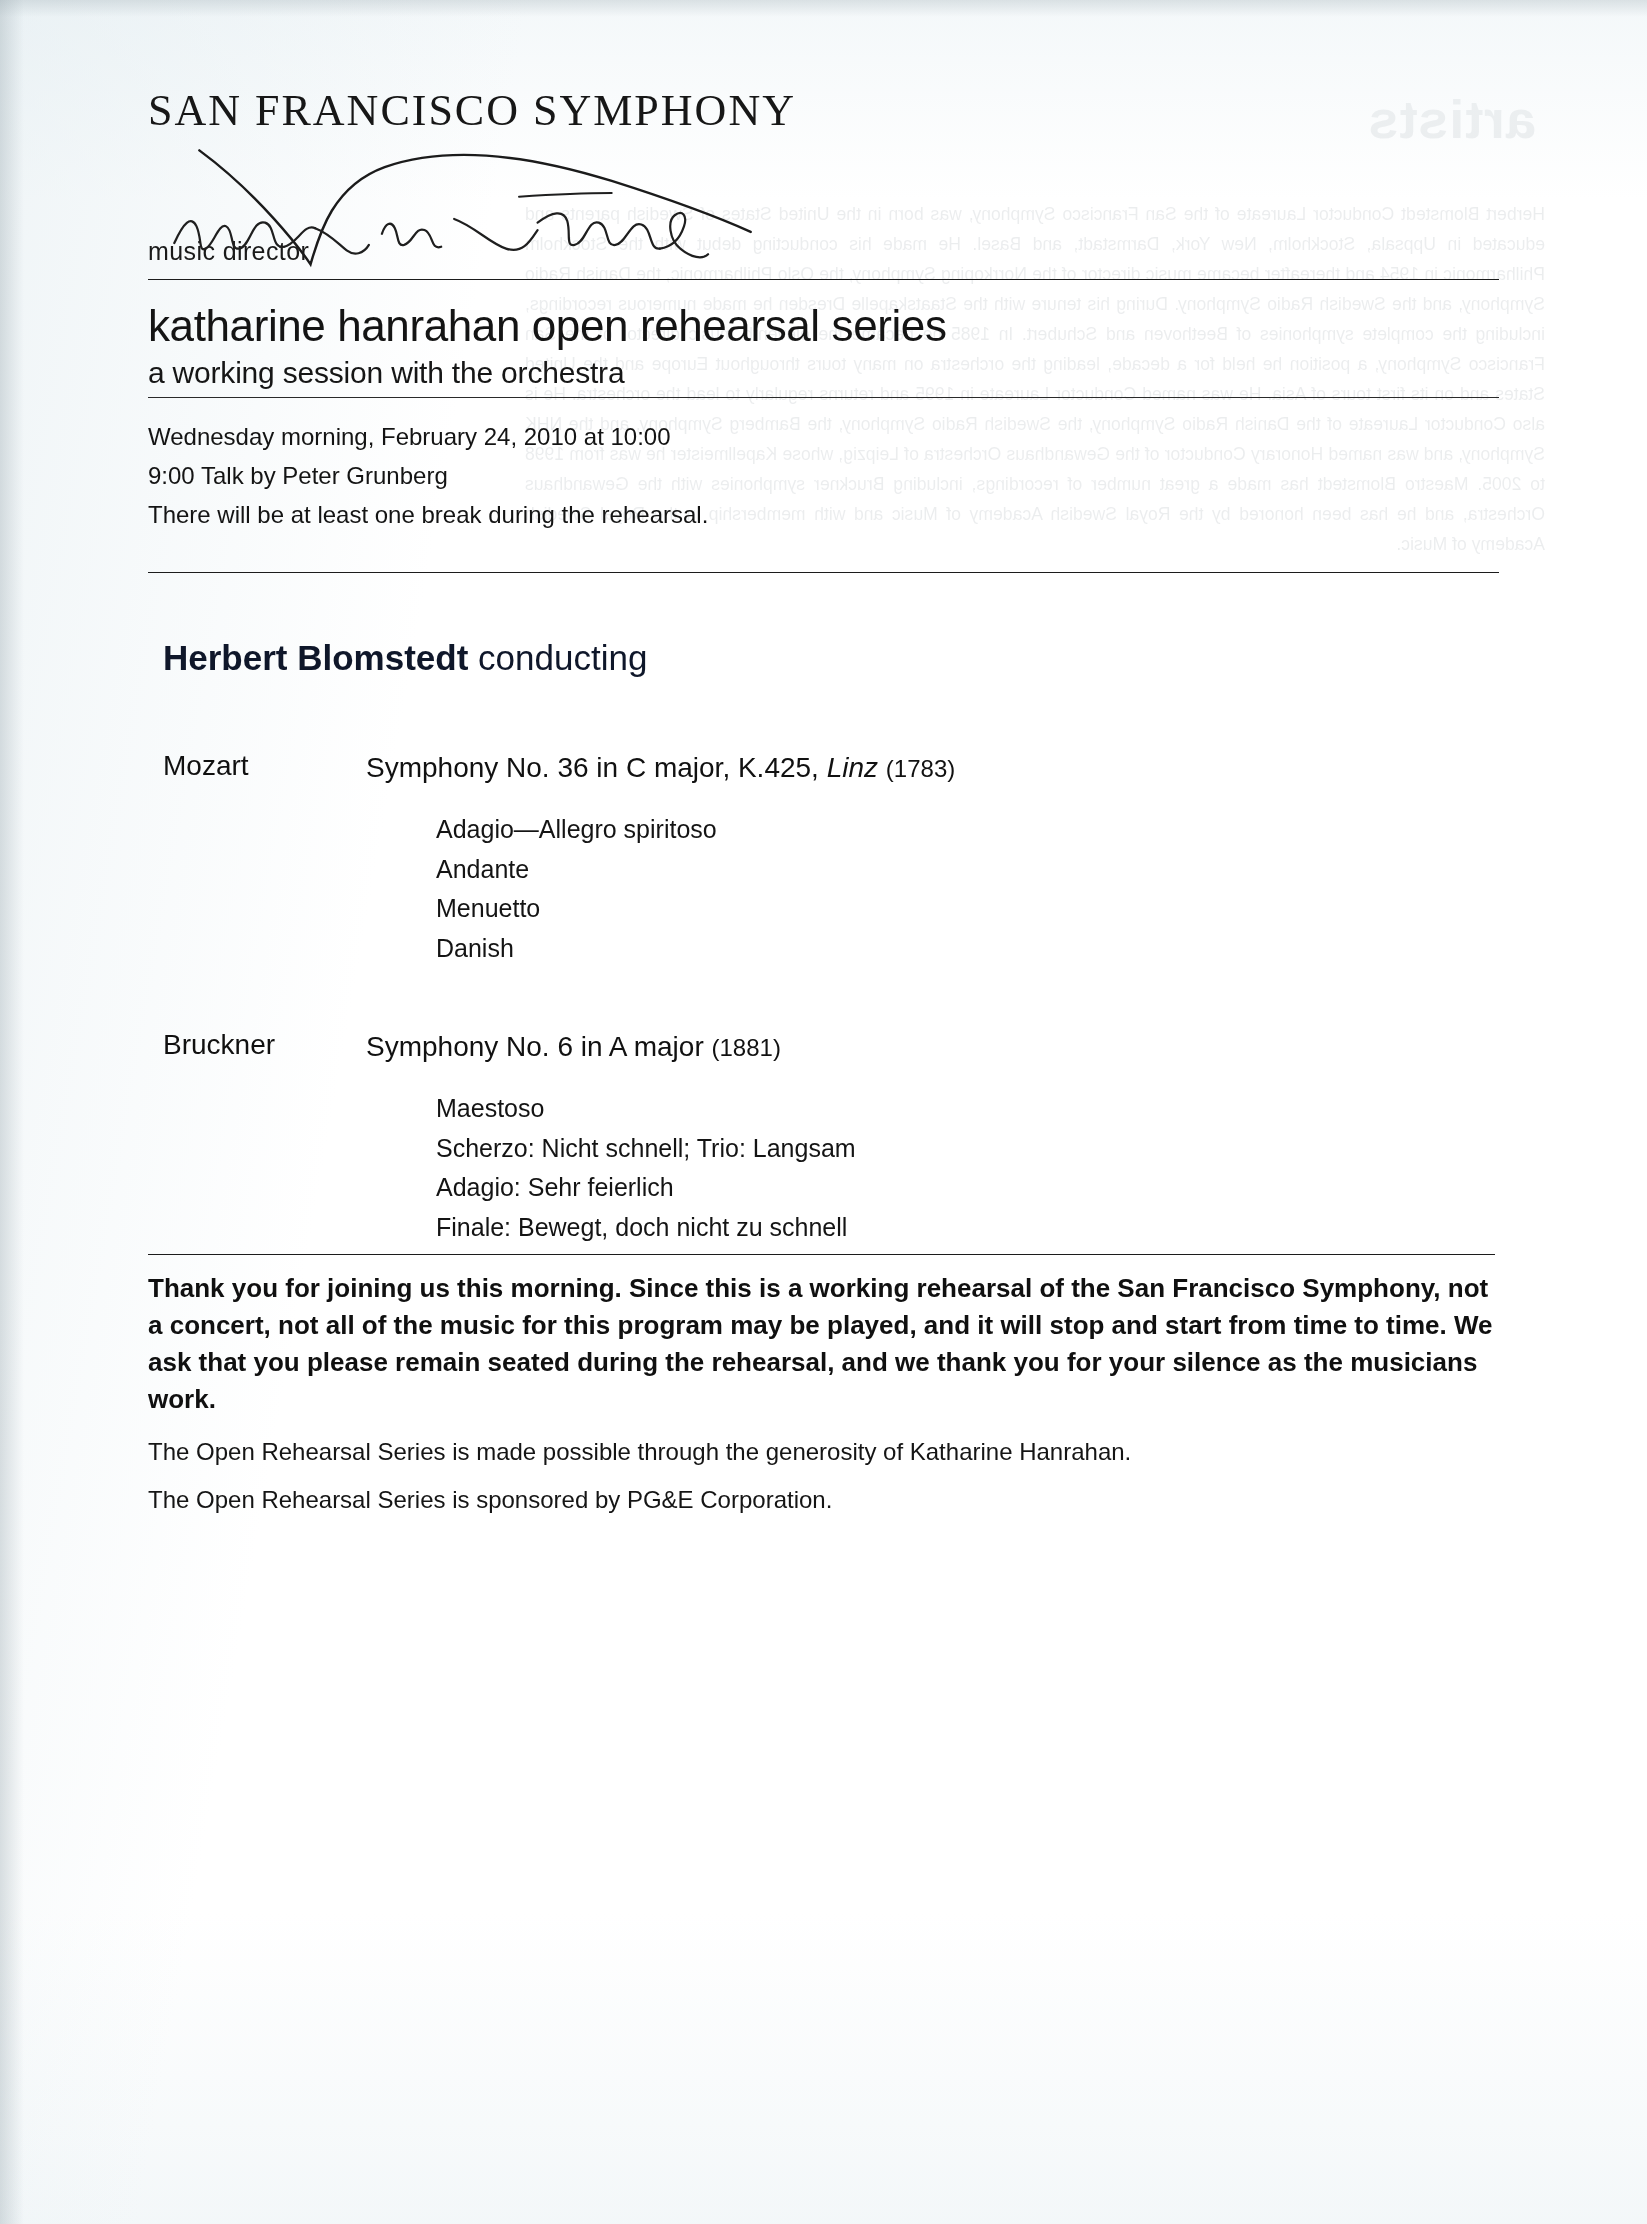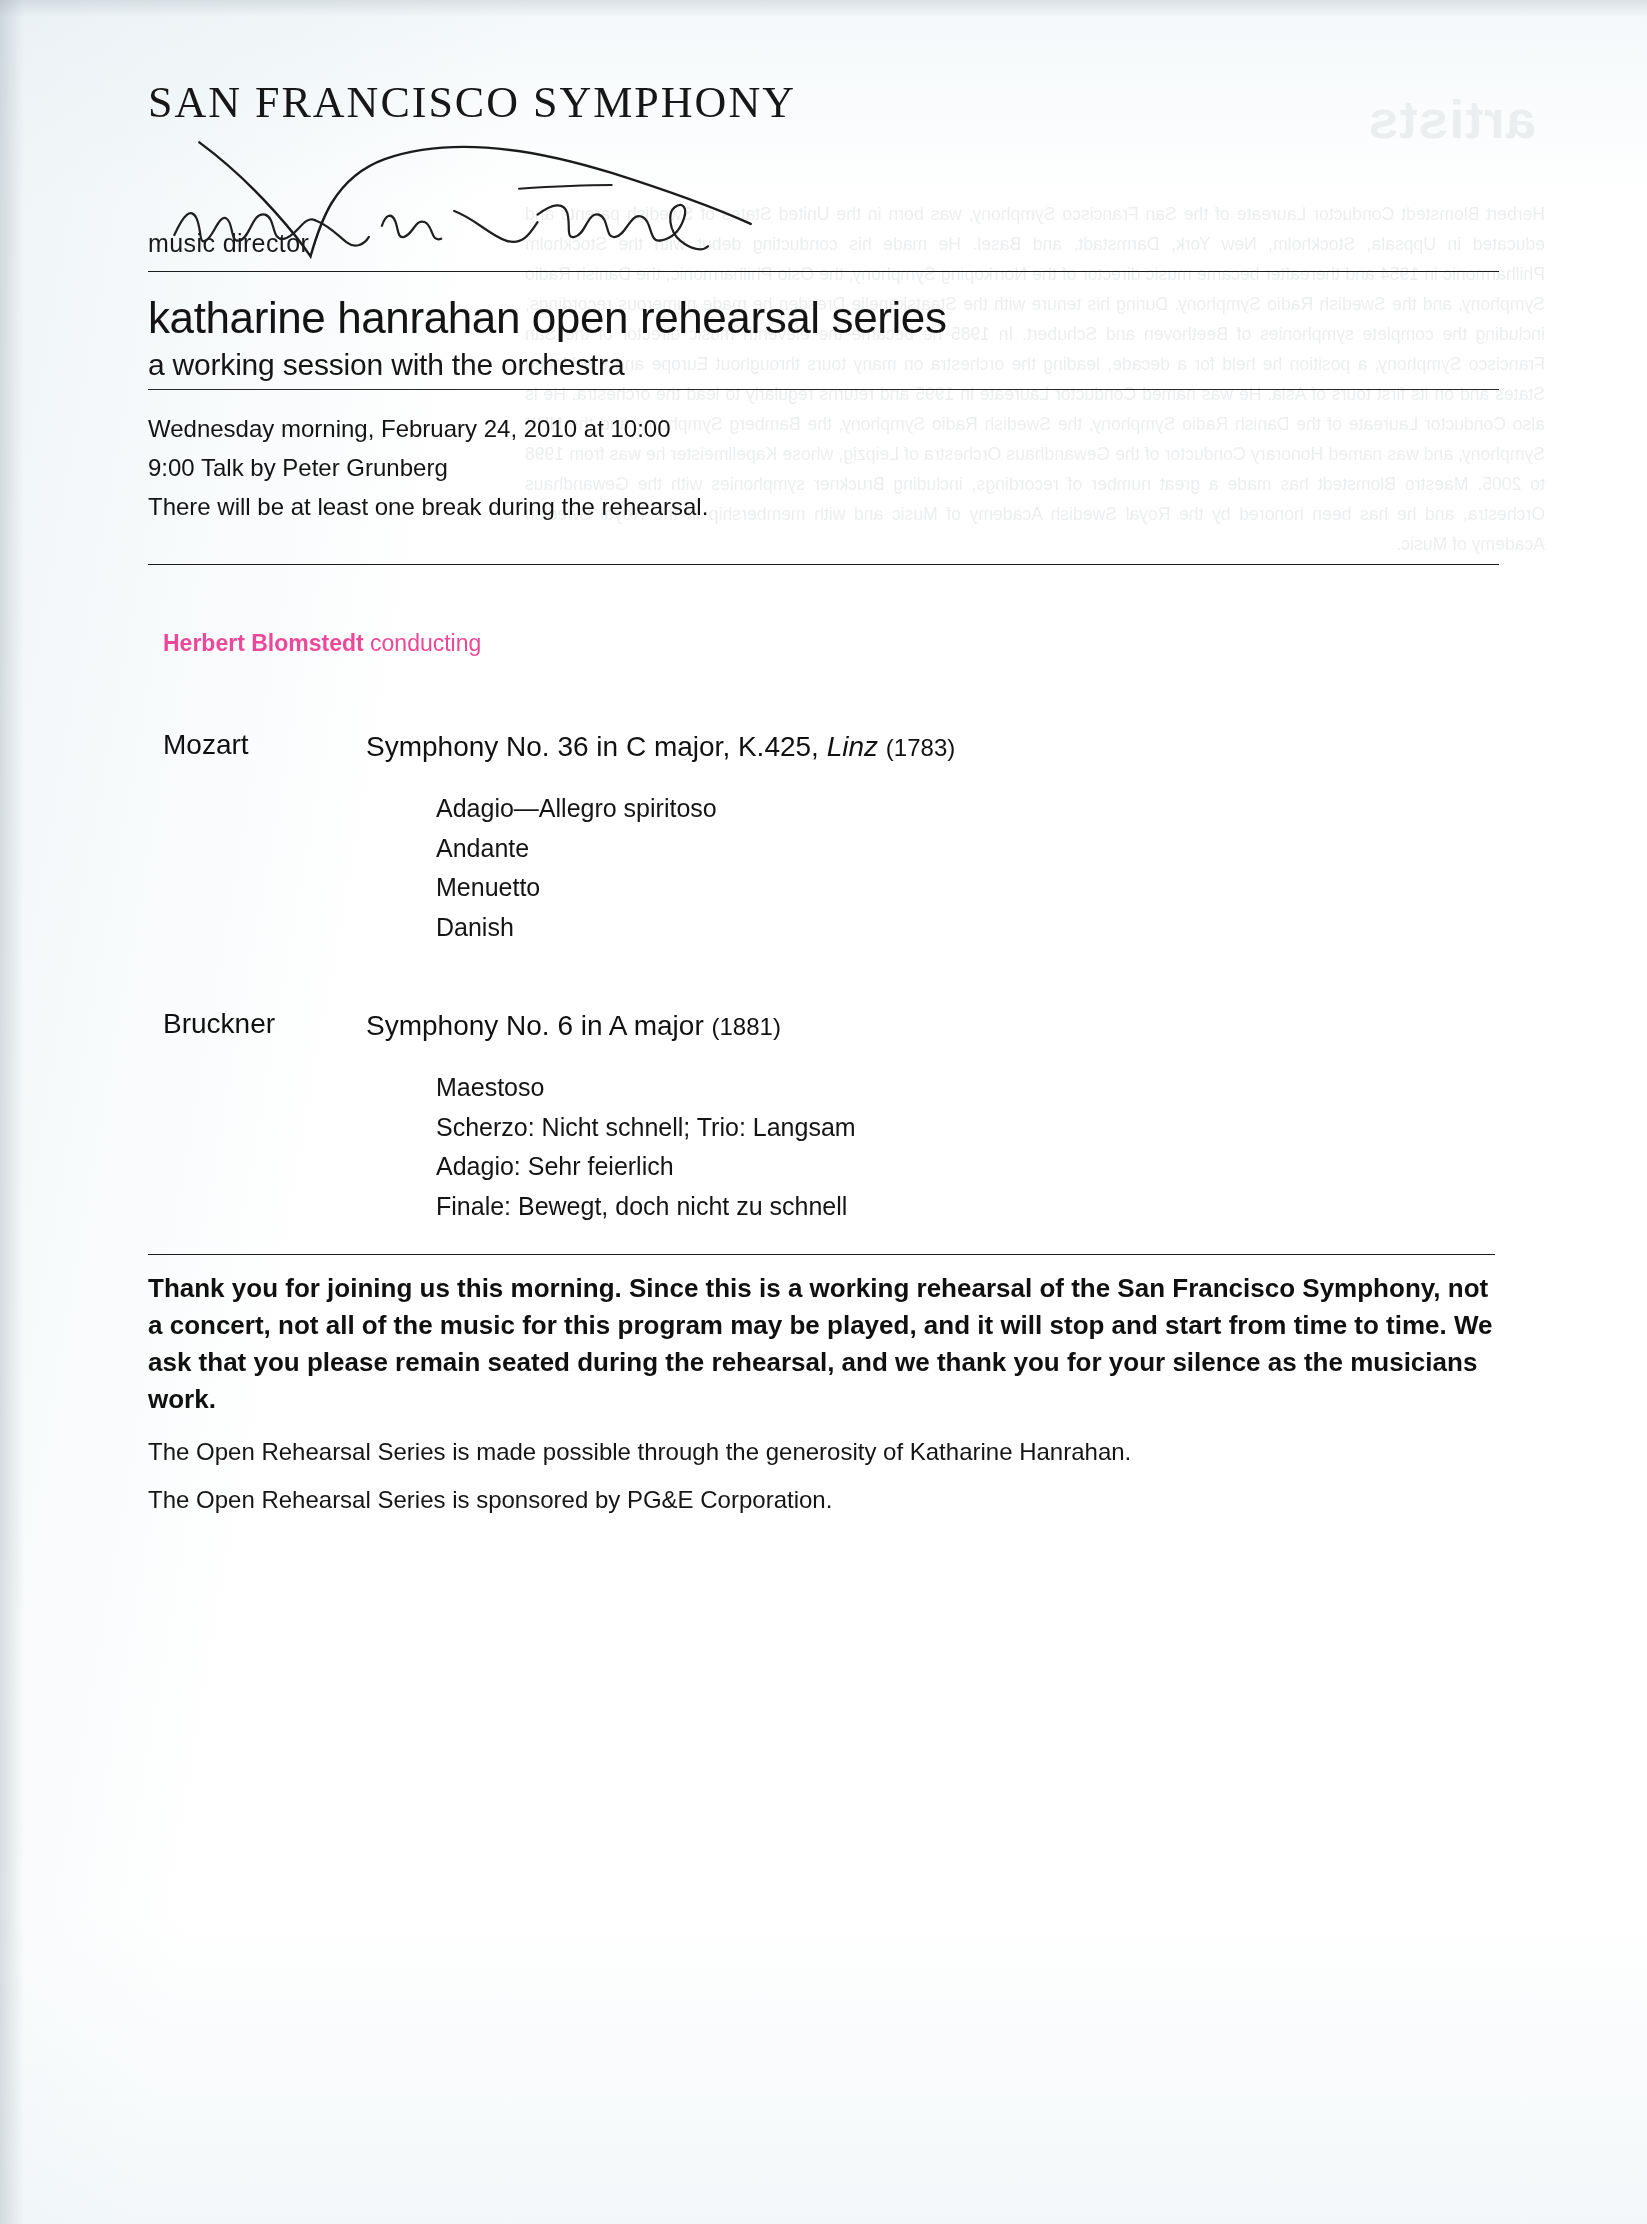--- a/index.html
+++ b/index.html
@@ -58,21 +58,21 @@
       linear-gradient(0deg, rgba(232,240,243,0.5) 0%, rgba(255,255,255,0) 14%),
       linear-gradient(180deg, rgba(236,243,246,0.6) 0%, rgba(255,255,255,0) 9%);
   }
 
   .page {
     position: relative;
     z-index: 2;
     width: 1647px;
     height: 1568px;
     box-sizing: border-box;
-    padding: 8px 148px 0 148px;
+    padding: 16px 148px 0 148px;
   }
 
   .masthead {
     padding-top: 69px;
     position: relative;
   }
   .masthead-title {
     font-family: "Liberation Serif", serif;
     font-size: 44px;
     letter-spacing: 2px;
@@ -121,22 +121,22 @@
 
   .datetime-block {
     padding: 20.4px 0 24px 0;
     font-size: 24px;
     line-height: 1.62;
     color: #141414;
   }
 
   .conductor-block {
     padding: 65px 0 0 15px;
-    font-size: 23px;
-    color: #ec4899;
+    font-size: 35px;
+    color: #0f172a;
   }
   .conductor-name { font-weight: bold; }
 
   .works {
     margin-top: 72px;
   }
   .work {
     display: flex;
     margin-bottom: 61px;
   }

